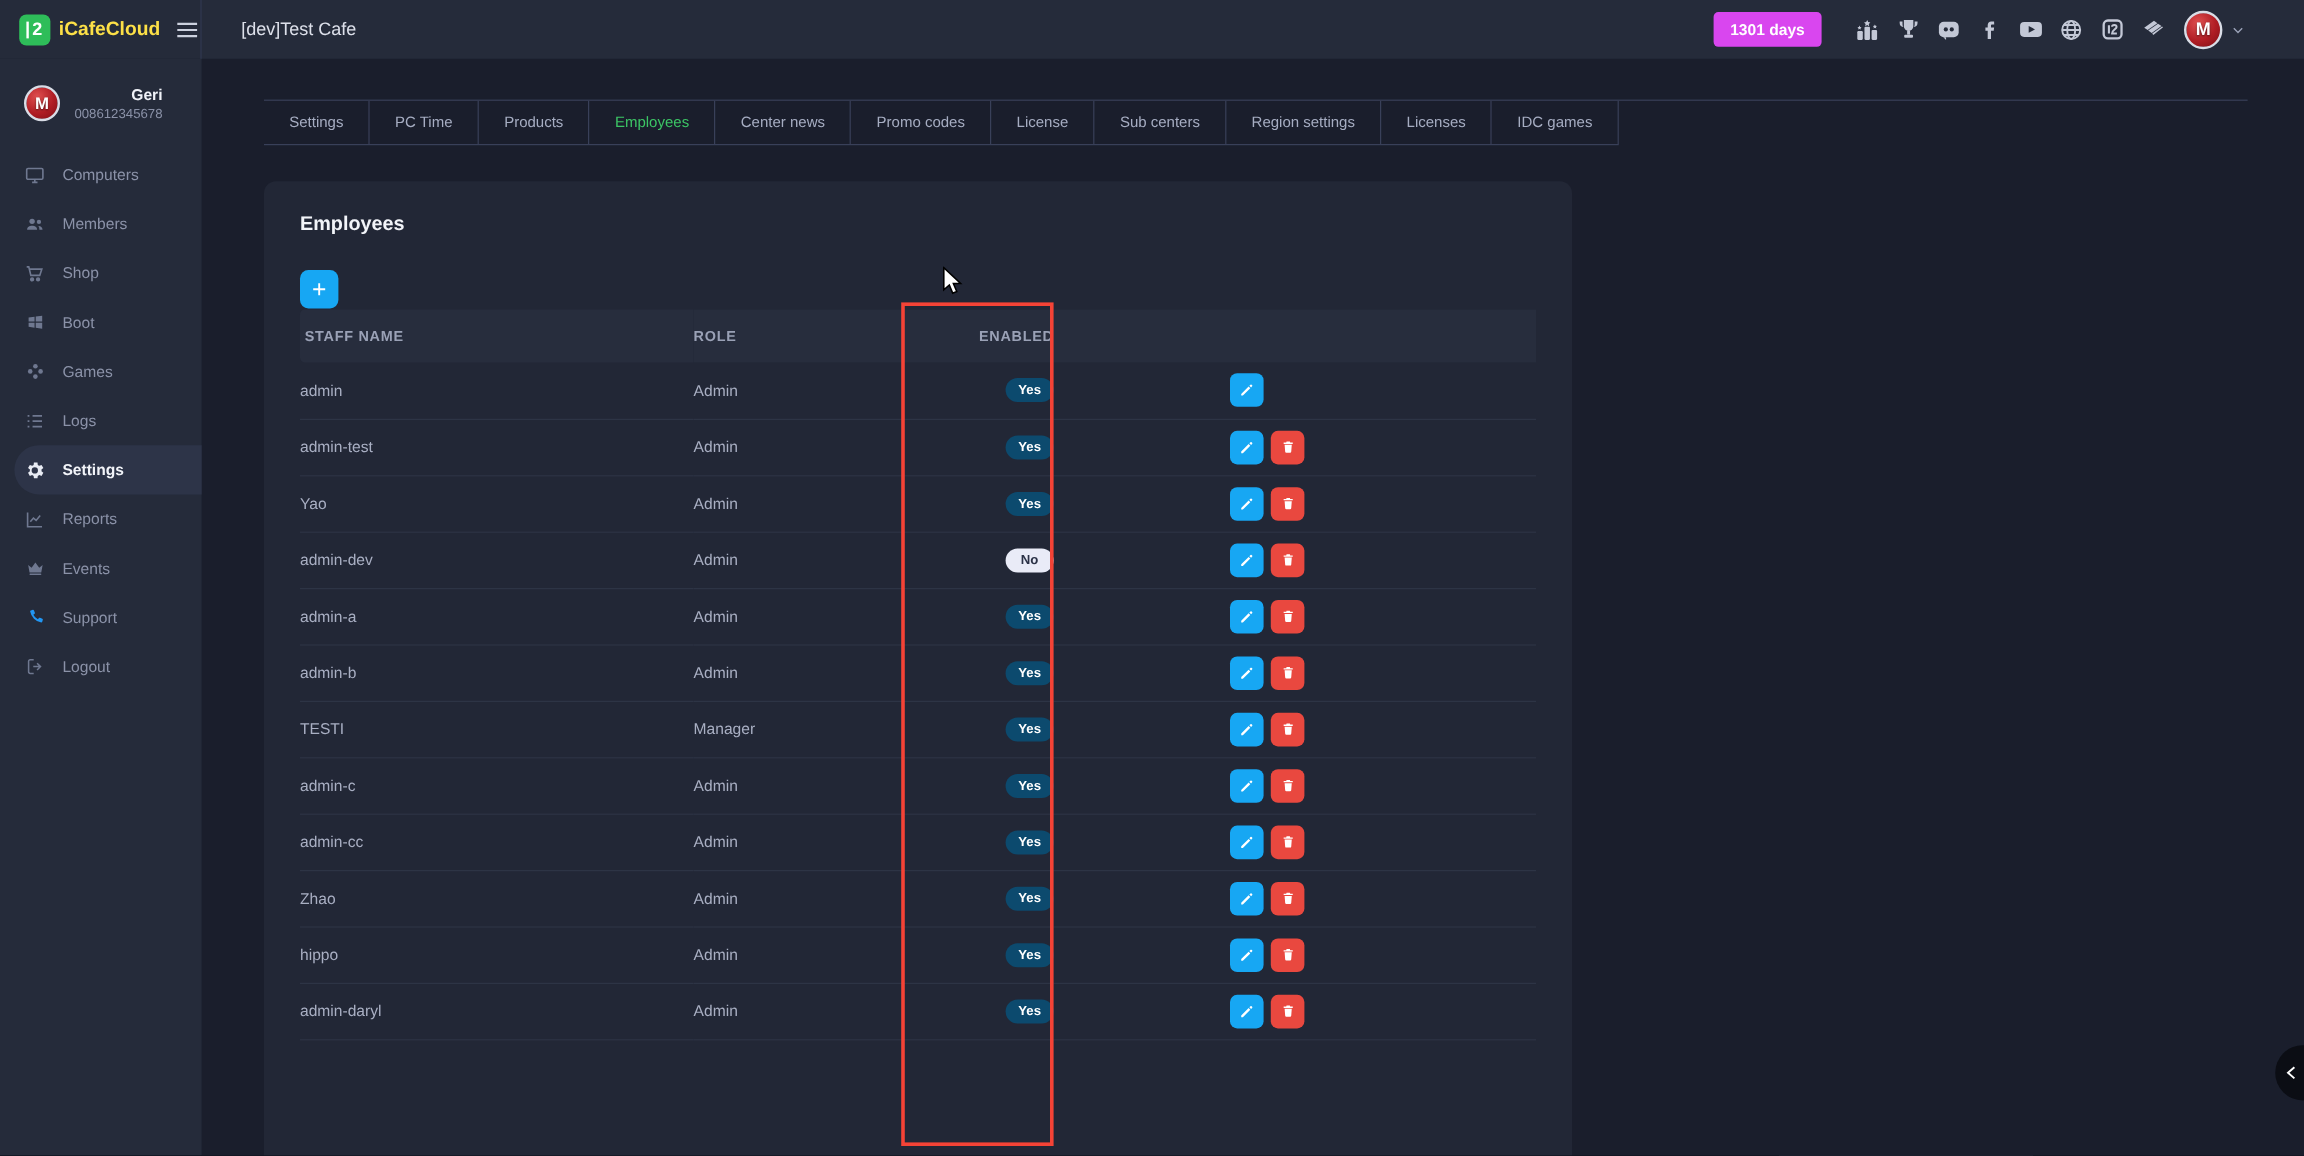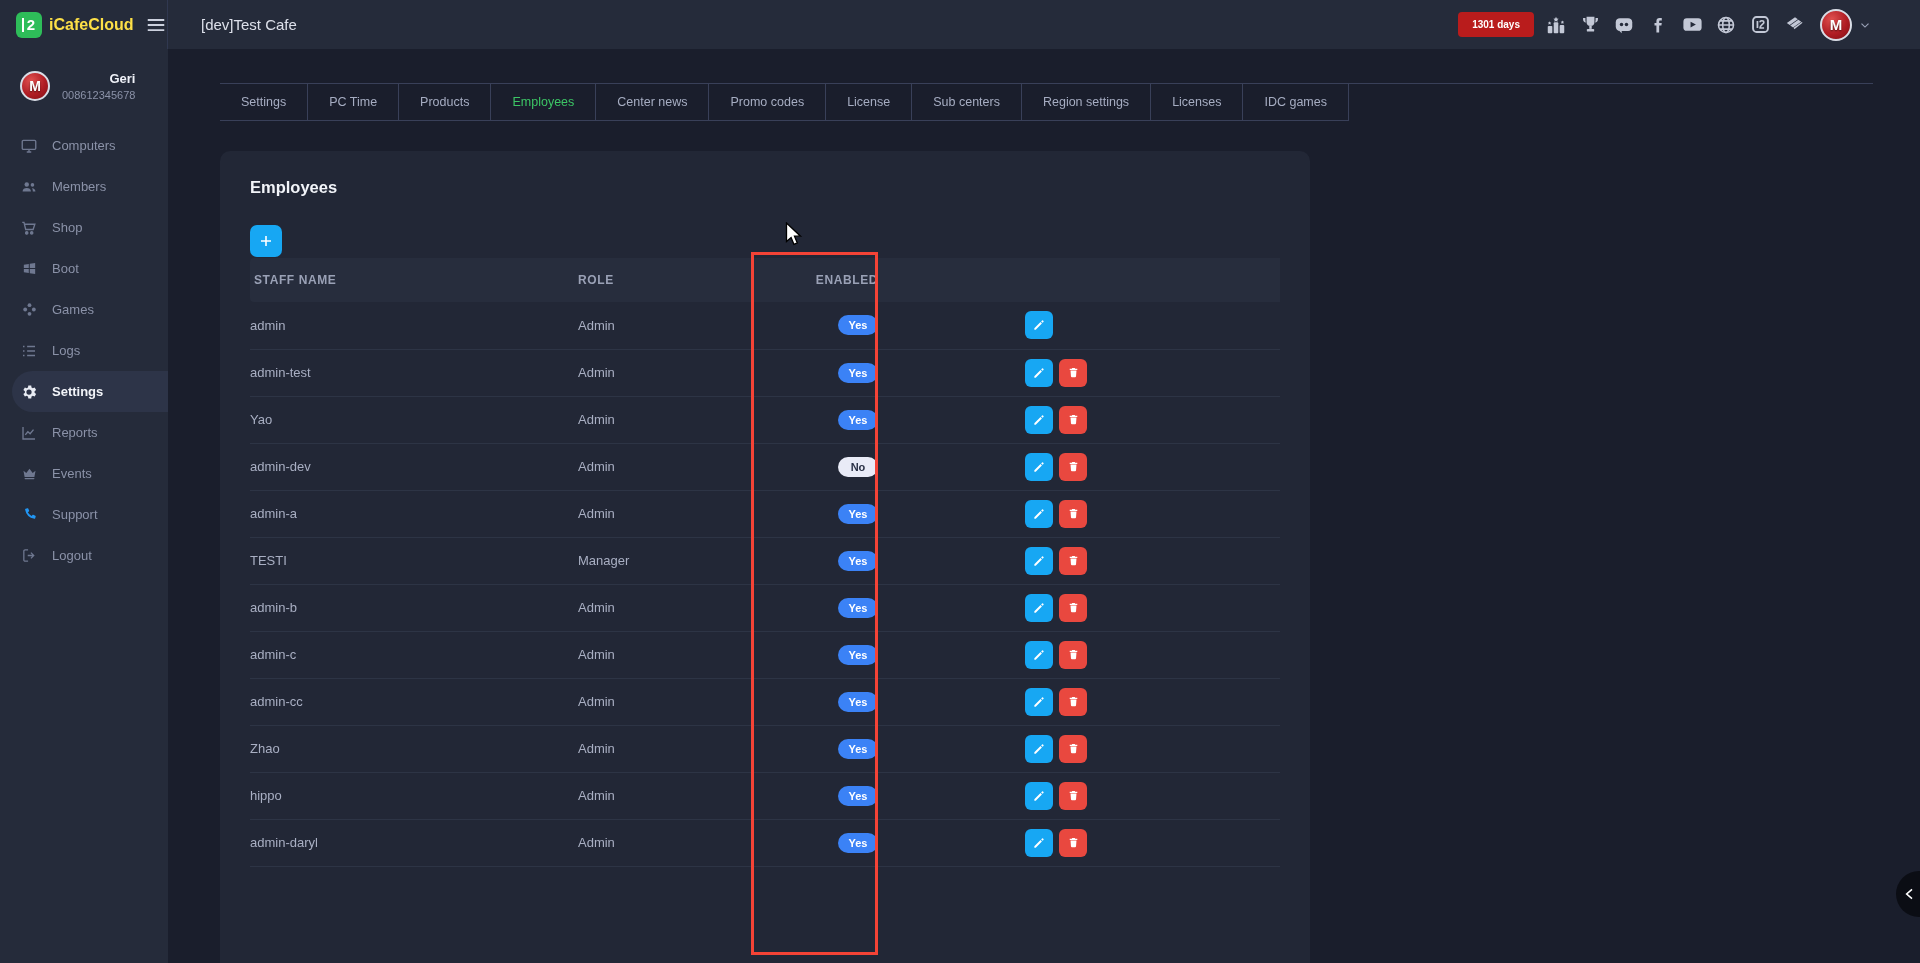--- a/index.html
+++ b/index.html
@@ -13,22 +13,22 @@
   .brand-zone { width:168px; height:100%; display:flex; align-items:center; padding-left:16px;
                 border-right:1px solid #303850; flex:none; }
   .logo-badge { width:26px; height:26px; background:#2ebd59; border-radius:6px; color:#fff;
                 display:flex; align-items:center; justify-content:center; font-weight:bold;
                 font-size:15px; letter-spacing:1px; flex:none; }
   .logo-badge i { font-style:normal; border-left:2px solid #fff; padding-left:3px; line-height:14px; }
   .brand-text { color:#fde047; font-size:16px; font-weight:bold; margin-left:7px; }
   .hamburger { margin-left:12px; color:#ccd1de; cursor:pointer; }
   .page-title { color:#dde0ea; font-size:15px; margin-left:33px; }
   .header-spacer { flex:1; }
-  .days-btn { background:#b91c1c; color:#fff; font-size:10px; font-weight:bold; border:none;
-              border-radius:4px; padding:7px 14px; margin-right:10px; cursor:pointer; }
+  .days-btn { background:#d946ef; color:#fff; font-size:13px; font-weight:bold; border:none;
+              border-radius:4px; padding:7px 14px; margin-right:26px; cursor:pointer; }
   .header-icons { display:flex; align-items:center; gap:10px; color:#c3c8d6; }
   .hicon { width:24px; height:24px; display:flex; align-items:center; justify-content:center; cursor:pointer; }
   .avatar { width:32px; height:32px; border-radius:50%; margin-left:14px;
             background:radial-gradient(circle at 35% 30%, #e05050 0%, #b01d24 55%, #7c0e14 100%);
             border:2px solid #d9dde6; color:#fff; font-weight:bold; font-size:15px;
             display:flex; align-items:center; justify-content:center; cursor:pointer;
             text-shadow:0 1px 2px rgba(0,0,0,.6); }
   .chev-down { color:#9aa2b8; margin-left:6px; margin-right:2px; cursor:pointer; }
   .header { padding-right:46px; }
 
@@ -70,21 +70,21 @@
   table.emp thead td { background:#272d3d; height:44px; color:#9aa1b6; font-size:12px;
                        font-weight:bold; letter-spacing:.6px; }
   table.emp thead td:first-child { border-radius:4px 0 0 4px; padding-left:4px; }
   table.emp td { vertical-align:middle; }
   table.emp tbody td { height:47px; border-bottom:1px solid #2d3445; color:#a9afc3; font-size:13px; }
   td.center { text-align:right; }
   td.actions { padding-left:147px; }
   .actions-wrap { display:flex; gap:6px; }
   .badge { display:inline-flex; align-items:center; justify-content:center; min-width:40px; height:20px;
            padding:0 10px; border-radius:10px; font-size:11px; font-weight:bold; }
-  .badge-yes { background:#3b82f6; color:#fff; }
+  .badge-yes { background:#0c4a6e; color:#fff; }
   .badge-no  { background:#e9ebf7; color:#2b3247; }
   .act { width:28px; height:28px; border:none; border-radius:6px; display:flex; align-items:center;
          justify-content:center; cursor:pointer; color:#fff; }
   .act.edit { background:#17a7f3; }
   .act.del  { background:#e9483f; }
 
   
   .annotation-rect { position:absolute; left:751px; top:252px; width:127px; height:703px;
                      border:3px solid #f44336; pointer-events:none; z-index:8; }
   .cursor { position:absolute; left:785px; top:222px; z-index:10; pointer-events:none; }
@@ -437,42 +437,42 @@
                   <button class="act del">
                     <svg width="13" height="13" viewBox="0 0 24 24" fill="#fff">
                       <path d="M9.5 3.5h5l.6 1.7H19v2H5v-2h3.9zM6.5 8.5h11l-.8 10.6a1.9 1.9 0 0 1-1.9 1.8H9.2a1.9 1.9 0 0 1-1.9-1.8z"></path>
                     </svg>
                   </button>
                 </div>
               </td>
             </tr>
 
             <tr>
+              <td>admin-b</td>
+              <td>Admin</td>
+              <td class="center"><span class="badge badge-yes">Yes</span></td>
+              <td class="actions">
+                <div class="actions-wrap">
+                  <button class="act edit">
+                    <svg width="14" height="14" viewBox="0 0 24 24" fill="#fff">
+                      <path d="M4 17.6V20h2.4L17 9.4 14.6 7zM15.7 5.9l2.4 2.4 1.5-1.5a1.2 1.2 0 0 0 0-1.7l-.7-.7a1.2 1.2 0 0 0-1.7 0z"></path>
+                    </svg>
+                  </button>
+                  <button class="act del">
+                    <svg width="13" height="13" viewBox="0 0 24 24" fill="#fff">
+                      <path d="M9.5 3.5h5l.6 1.7H19v2H5v-2h3.9zM6.5 8.5h11l-.8 10.6a1.9 1.9 0 0 1-1.9 1.8H9.2a1.9 1.9 0 0 1-1.9-1.8z"></path>
+                    </svg>
+                  </button>
+                </div>
+              </td>
+            </tr>
+
+            <tr>
               <td>TESTI</td>
               <td>Manager</td>
-              <td class="center"><span class="badge badge-yes">Yes</span></td>
-              <td class="actions">
-                <div class="actions-wrap">
-                  <button class="act edit">
-                    <svg width="14" height="14" viewBox="0 0 24 24" fill="#fff">
-                      <path d="M4 17.6V20h2.4L17 9.4 14.6 7zM15.7 5.9l2.4 2.4 1.5-1.5a1.2 1.2 0 0 0 0-1.7l-.7-.7a1.2 1.2 0 0 0-1.7 0z"></path>
-                    </svg>
-                  </button>
-                  <button class="act del">
-                    <svg width="13" height="13" viewBox="0 0 24 24" fill="#fff">
-                      <path d="M9.5 3.5h5l.6 1.7H19v2H5v-2h3.9zM6.5 8.5h11l-.8 10.6a1.9 1.9 0 0 1-1.9 1.8H9.2a1.9 1.9 0 0 1-1.9-1.8z"></path>
-                    </svg>
-                  </button>
-                </div>
-              </td>
-            </tr>
-
-            <tr>
-              <td>admin-b</td>
-              <td>Admin</td>
               <td class="center"><span class="badge badge-yes">Yes</span></td>
               <td class="actions">
                 <div class="actions-wrap">
                   <button class="act edit">
                     <svg width="14" height="14" viewBox="0 0 24 24" fill="#fff">
                       <path d="M4 17.6V20h2.4L17 9.4 14.6 7zM15.7 5.9l2.4 2.4 1.5-1.5a1.2 1.2 0 0 0 0-1.7l-.7-.7a1.2 1.2 0 0 0-1.7 0z"></path>
                     </svg>
                   </button>
                   <button class="act del">
                     <svg width="13" height="13" viewBox="0 0 24 24" fill="#fff">

